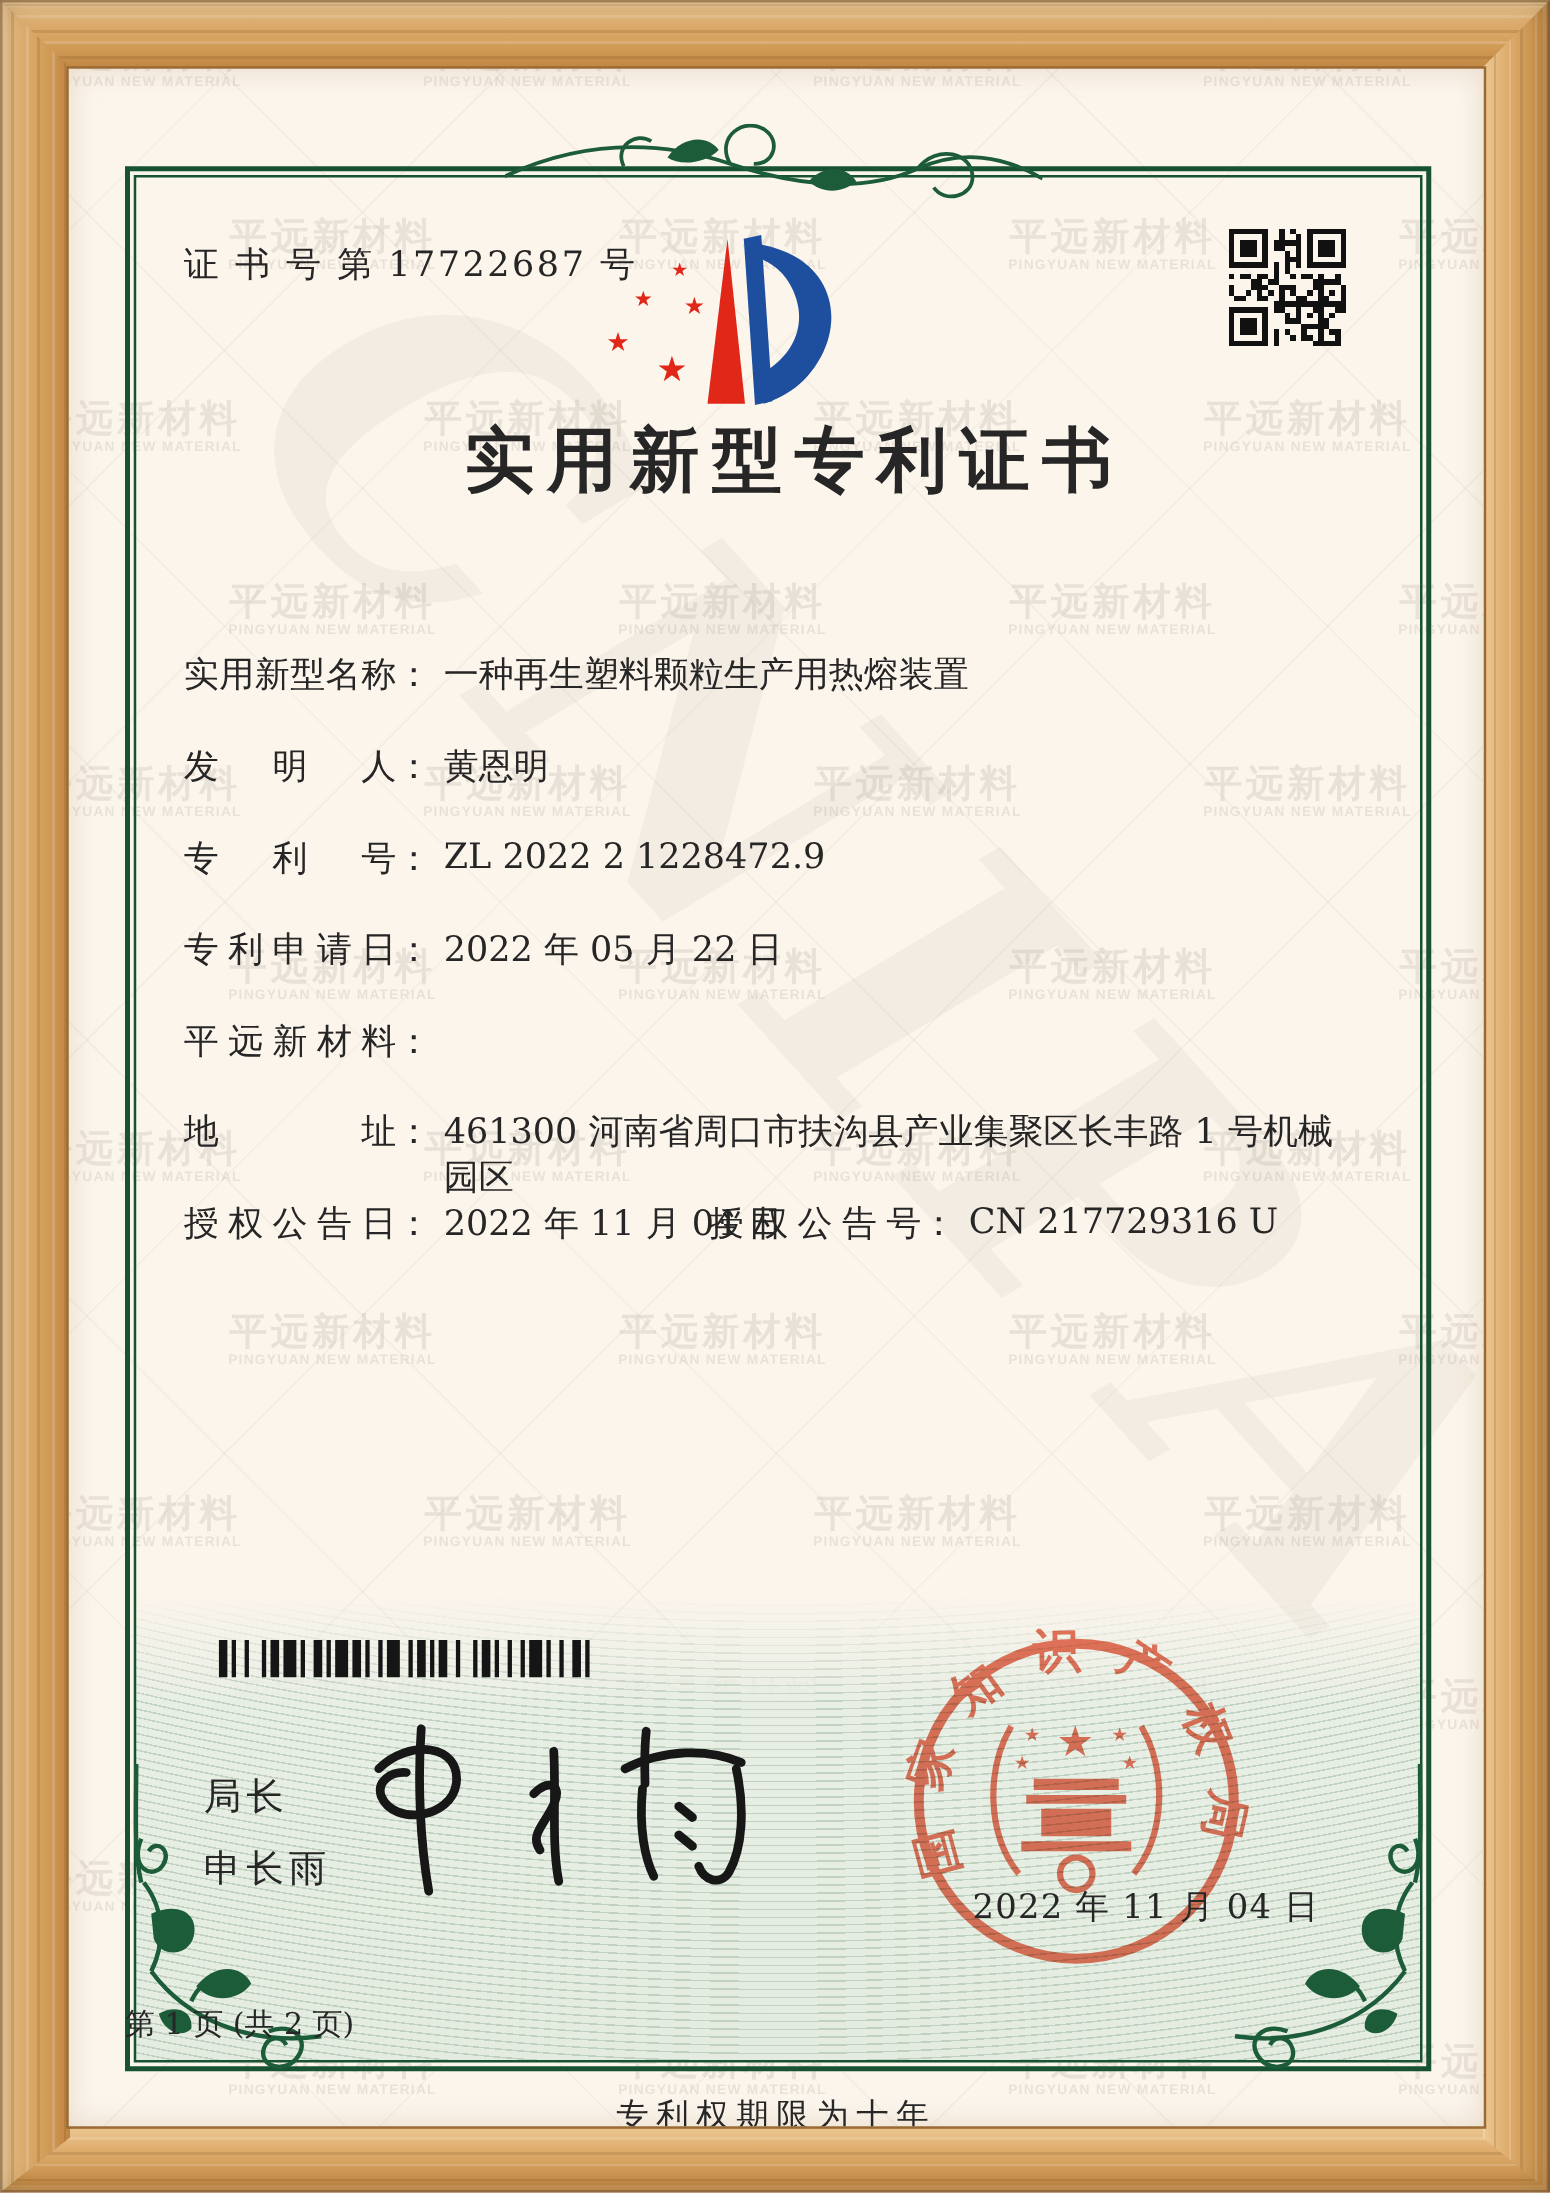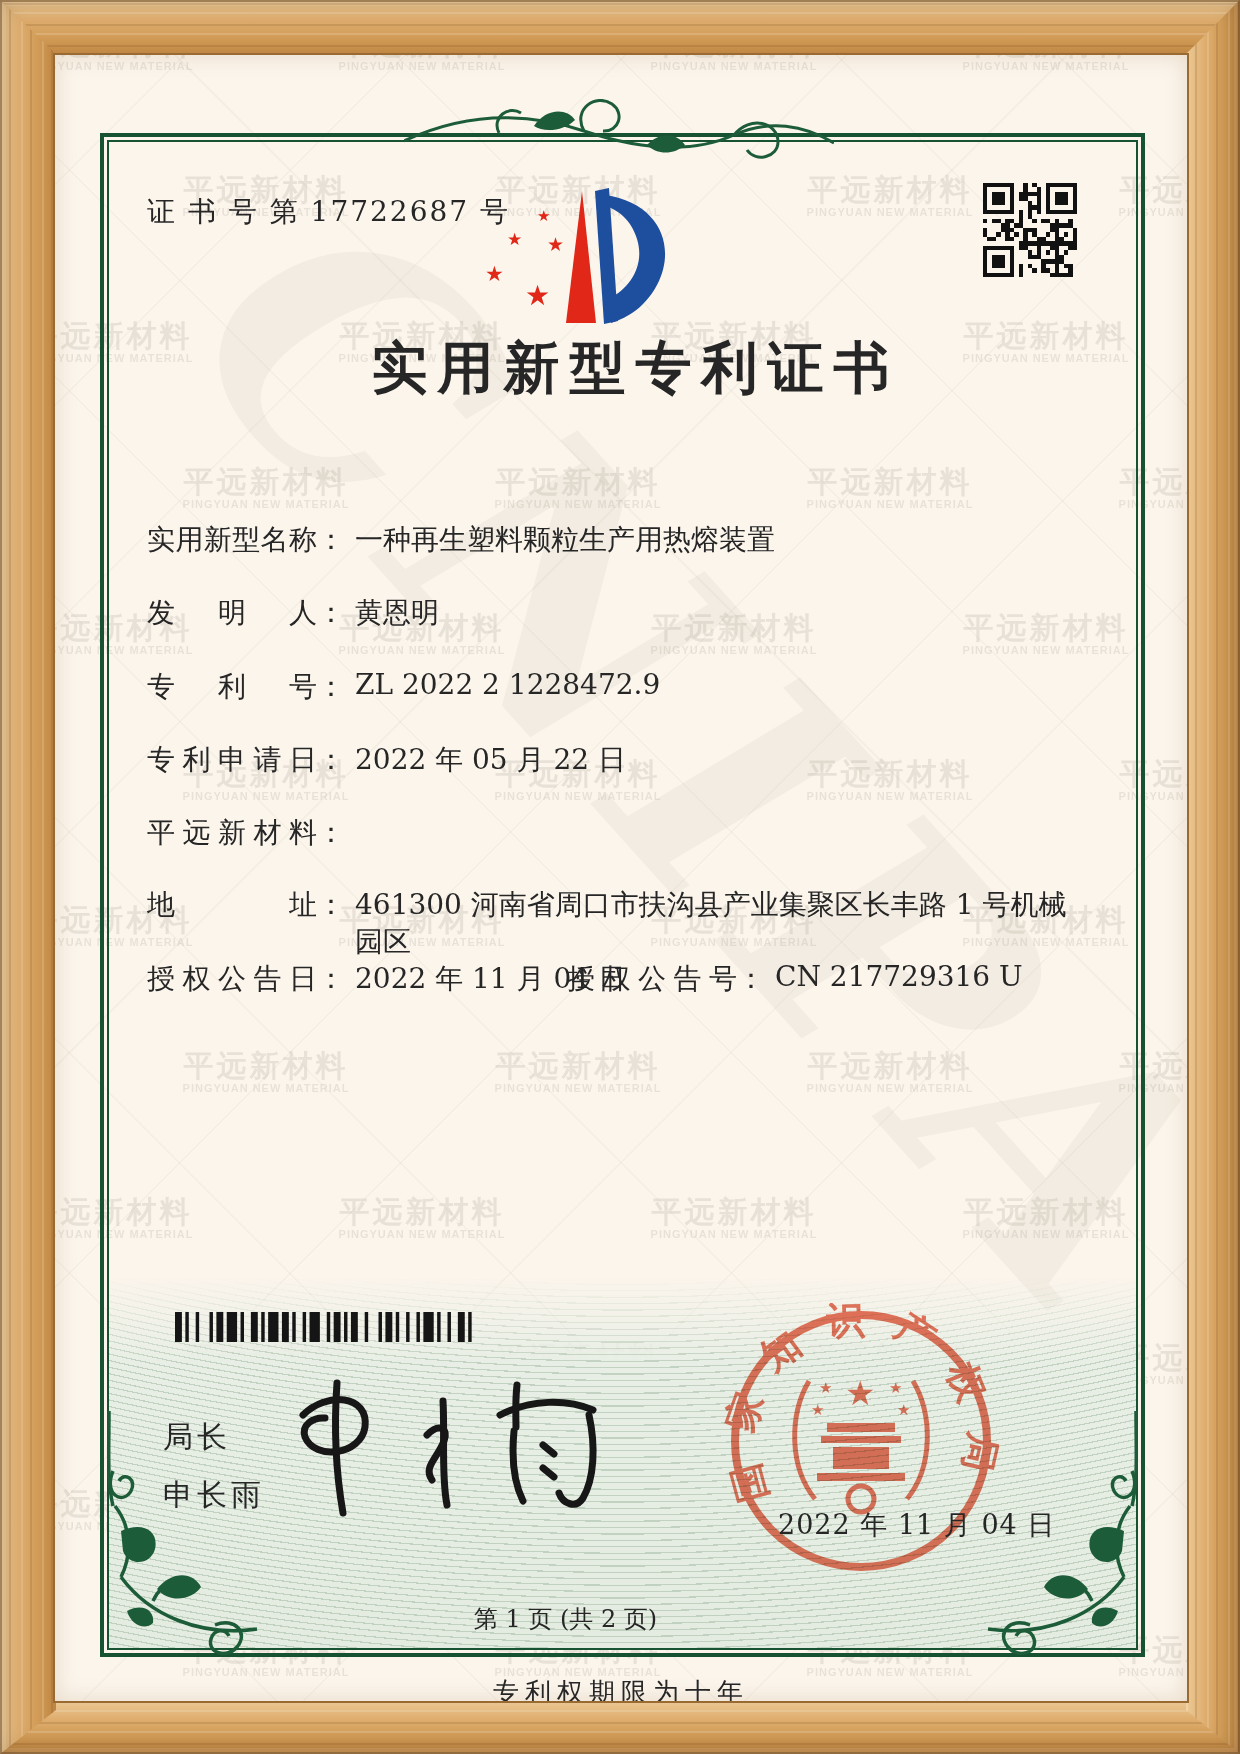--- a/index.html
+++ b/index.html
@@ -59,21 +59,21 @@
   .title{left:45px;top:276px;width:1071px;text-align:center;font-size:56px;font-weight:bold;letter-spacing:10px;}
   .row{left:92px;font-size:28px;white-space:nowrap;display:flex;align-items:flex-start;}
   .row .lbl{display:inline-block;width:170px;text-align:justify;text-align-last:justify;flex:none;}
   .row .col{flex:none;}
   .row .val{margin-left:10px;}
   .row .val.wrap{white-space:normal;width:732px;line-height:37px;}
   .grant-no{left:512px;}
   .paras{left:84px;top:966px;width:968px;font-size:26.5px;line-height:49px;text-align:justify;}
   .paras p{margin:0;text-indent:2em;}
   .director{left:108px;font-size:30px;letter-spacing:4px;}
-  .pagefoot{left:45px;top:1548px;width:931px;text-align:center;font-size:24px;}
+  .pagefoot{left:45px;top:1548px;width:931px;font-size:24px;}
   .note{left:0;top:1620px;width:1132px;text-align:center;font-size:26px;letter-spacing:6px;}
   .seal-wrap{left:668px;top:1248px;width:276px;height:276px;mix-blend-mode:multiply;opacity:.95;}
   .seal-date{left:723px;top:1452px;font-size:27px;letter-spacing:1px;color:#262626;z-index:5;}
   .qr{left:928px;top:128px;width:94px;height:94px;}
   .barcode{left:120px;top:1257px;width:307px;height:30px;}
 </style>
 </head>
 <body>
 
 <div class="wood wood-top wood-grain-h"></div>

